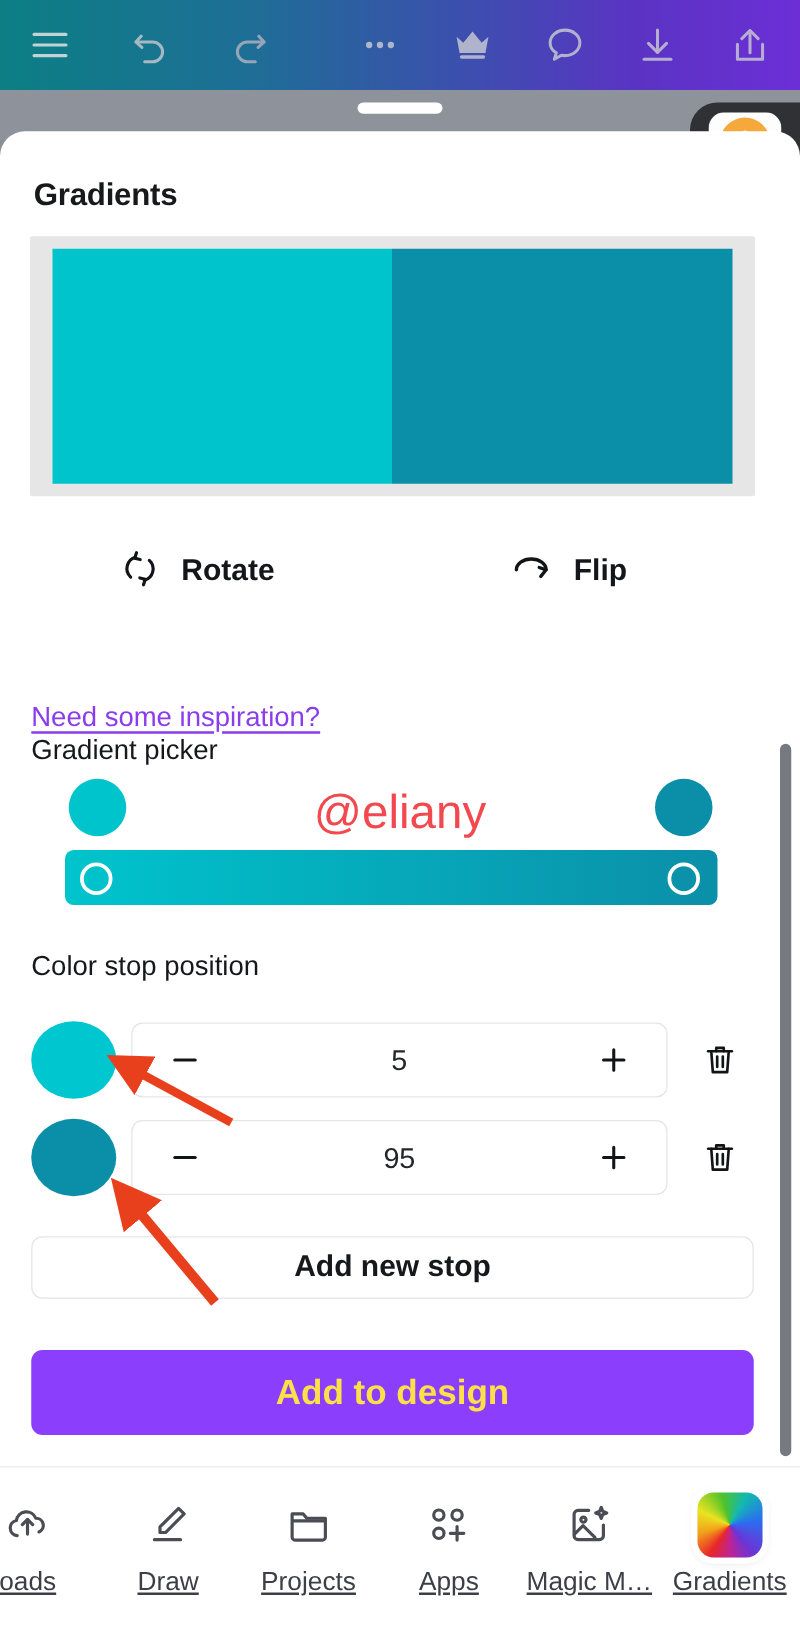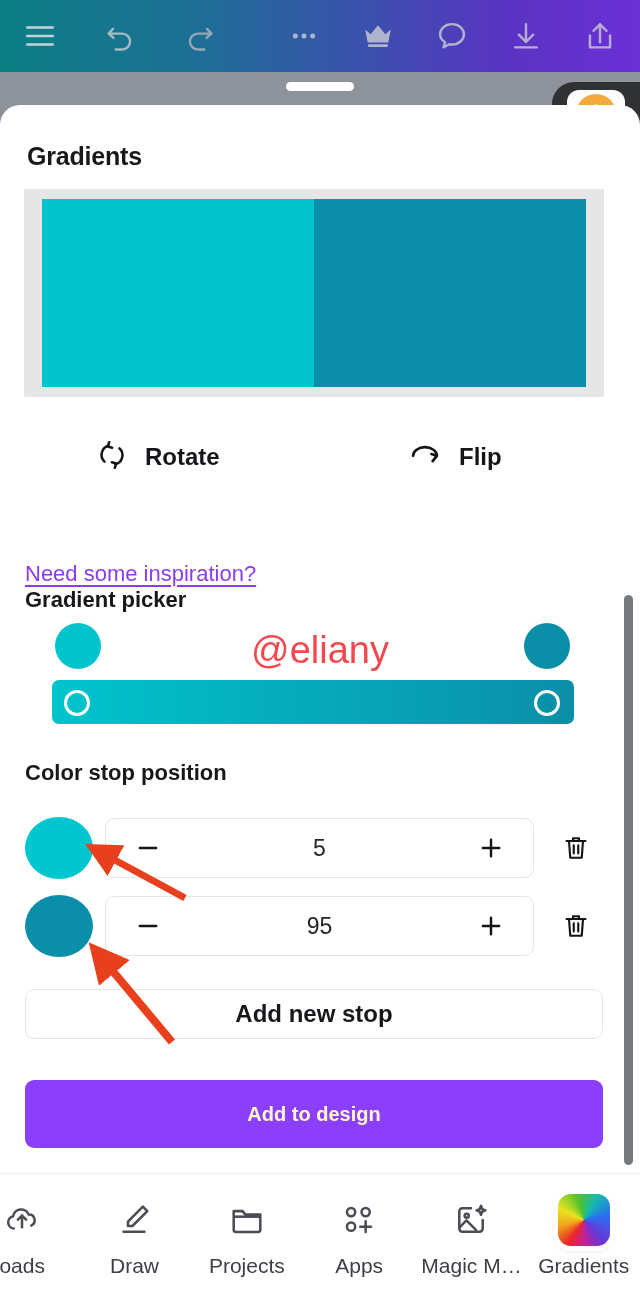--- a/index.html
+++ b/index.html
@@ -112,21 +112,21 @@
   .inspo {
     position: absolute; left: 25px; top: 412px;
     font-size: 22px; color: #8b3dee;
     text-decoration: underline; text-underline-offset: 4px;
     cursor: pointer;
   }
 
   
   .sub-head {
     position: absolute; left: 25px;
-    font-size: 22px; font-weight: bold; color: #17181c;
+    font-size: 22px; font-weight: normal; color: #17181c;
   }
   .gp-head { top: 482px; }
   .csp-head { top: 655px; }
 
   .gp-dot {
     position: absolute; top: 518px;
     width: 46px; height: 46px; border-radius: 50%;
   }
   .gp-dot-a { left: 55px; }
   .gp-dot-b { left: 524px; }
@@ -191,21 +191,21 @@
     display: flex; align-items: center; justify-content: center;
     font-size: 24px; font-weight: bold; color: #17181c;
   }
   
   .btn-primary {
     position: absolute; left: 25px; top: 975px;
     width: 578px; height: 68px;
     border-radius: 9px;
     background: #8b3ffd;
     display: flex; align-items: center; justify-content: center;
-    font-size: 20px; font-weight: bold; color: #fef9c3;
+    font-size: 28px; font-weight: bold; color: #fde047;
     border: none;
     font-family: "Liberation Sans", sans-serif;
   }
 
   
   .scrollbar {
     position: absolute; right: 7px; top: 595px;
     width: 9px; height: 570px;
     border-radius: 5px; background: #767a80;
   }
@@ -219,21 +219,21 @@
     display: flex; align-items: flex-start;
   }
   .nav-item {
     flex: 1 1 0;
     height: 128px;
     display: flex; flex-direction: column; align-items: center;
     padding-top: 24px; gap: 12px;
   }
   .nav-glyph { height: 44px; display: flex; align-items: center; justify-content: center; }
   .nav-label {
-    font-size: 21px; color: #3c3f45; white-space: nowrap;
+    font-size: 21px; color: #3c3f45; white-space: nowrap; text-decoration: underline;
   }
   .nav-item.first { margin-left: -34px; }
   .grad-tile {
     width: 52px; height: 52px; border-radius: 13px;
     background: conic-gradient(from 215deg,
       #e8262a 0deg, #f2a21b 40deg, #e9e321 80deg,
       #4fc22b 130deg, #12b9b0 175deg, #2b6ef0 225deg,
       #6a35d6 285deg, #c02393 325deg, #e8262a 360deg);
     box-shadow: 0 0 0 5px #ffffff, 0 2px 9px rgba(0,0,0,.20);
   }

